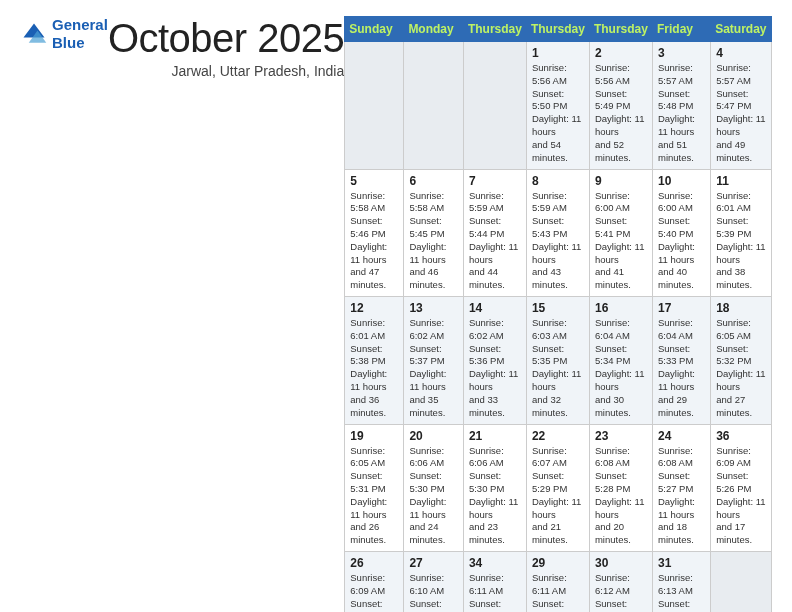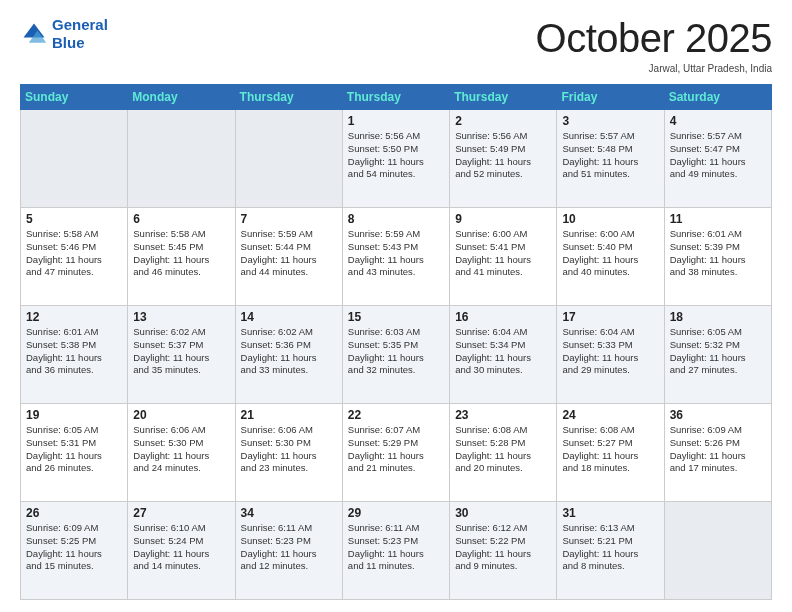--- a/index.html
+++ b/index.html
@@ -8,21 +8,21 @@
       height: 612px;
       font-family: Arial, sans-serif;
       background: #fff;
       overflow: hidden;
     }
     .page {
       width: 792px;
       height: 612px;
       padding: 16px 20px 12px 20px;
       display: flex;
-      flex-direction: column;
+      flex-direction: row;
     }
     .header {
       display: flex;
       justify-content: space-between;
       align-items: flex-start;
       margin-bottom: 10px;
     }
     .logo {
       display: flex;
       align-items: center;
@@ -44,32 +44,32 @@
     .title-block {
       text-align: right;
     }
     .month-title {
       font-size: 40px;
       font-weight: 300;
       color: #222;
       letter-spacing: -0.5px;
     }
     .location {
-      font-size: 10px;
+      font-size: 14px;
       color: #444;
       margin-top: 2px;
     }
     .calendar-table {
       width: 100%;
       border-collapse: collapse;
       flex: 1;
     }
     .calendar-table thead tr th {
       background: #2e6bb5;
-      color: #5eead4;
+      color: #bef264;
       font-size: 12px;
       font-weight: bold;
       padding: 5px 4px;
       text-align: left;
       border: 1px solid #2e6bb5;
     }
     .calendar-table tbody tr td {
       border: 1px solid #ccc;
       vertical-align: top;
       padding: 4px 5px;

